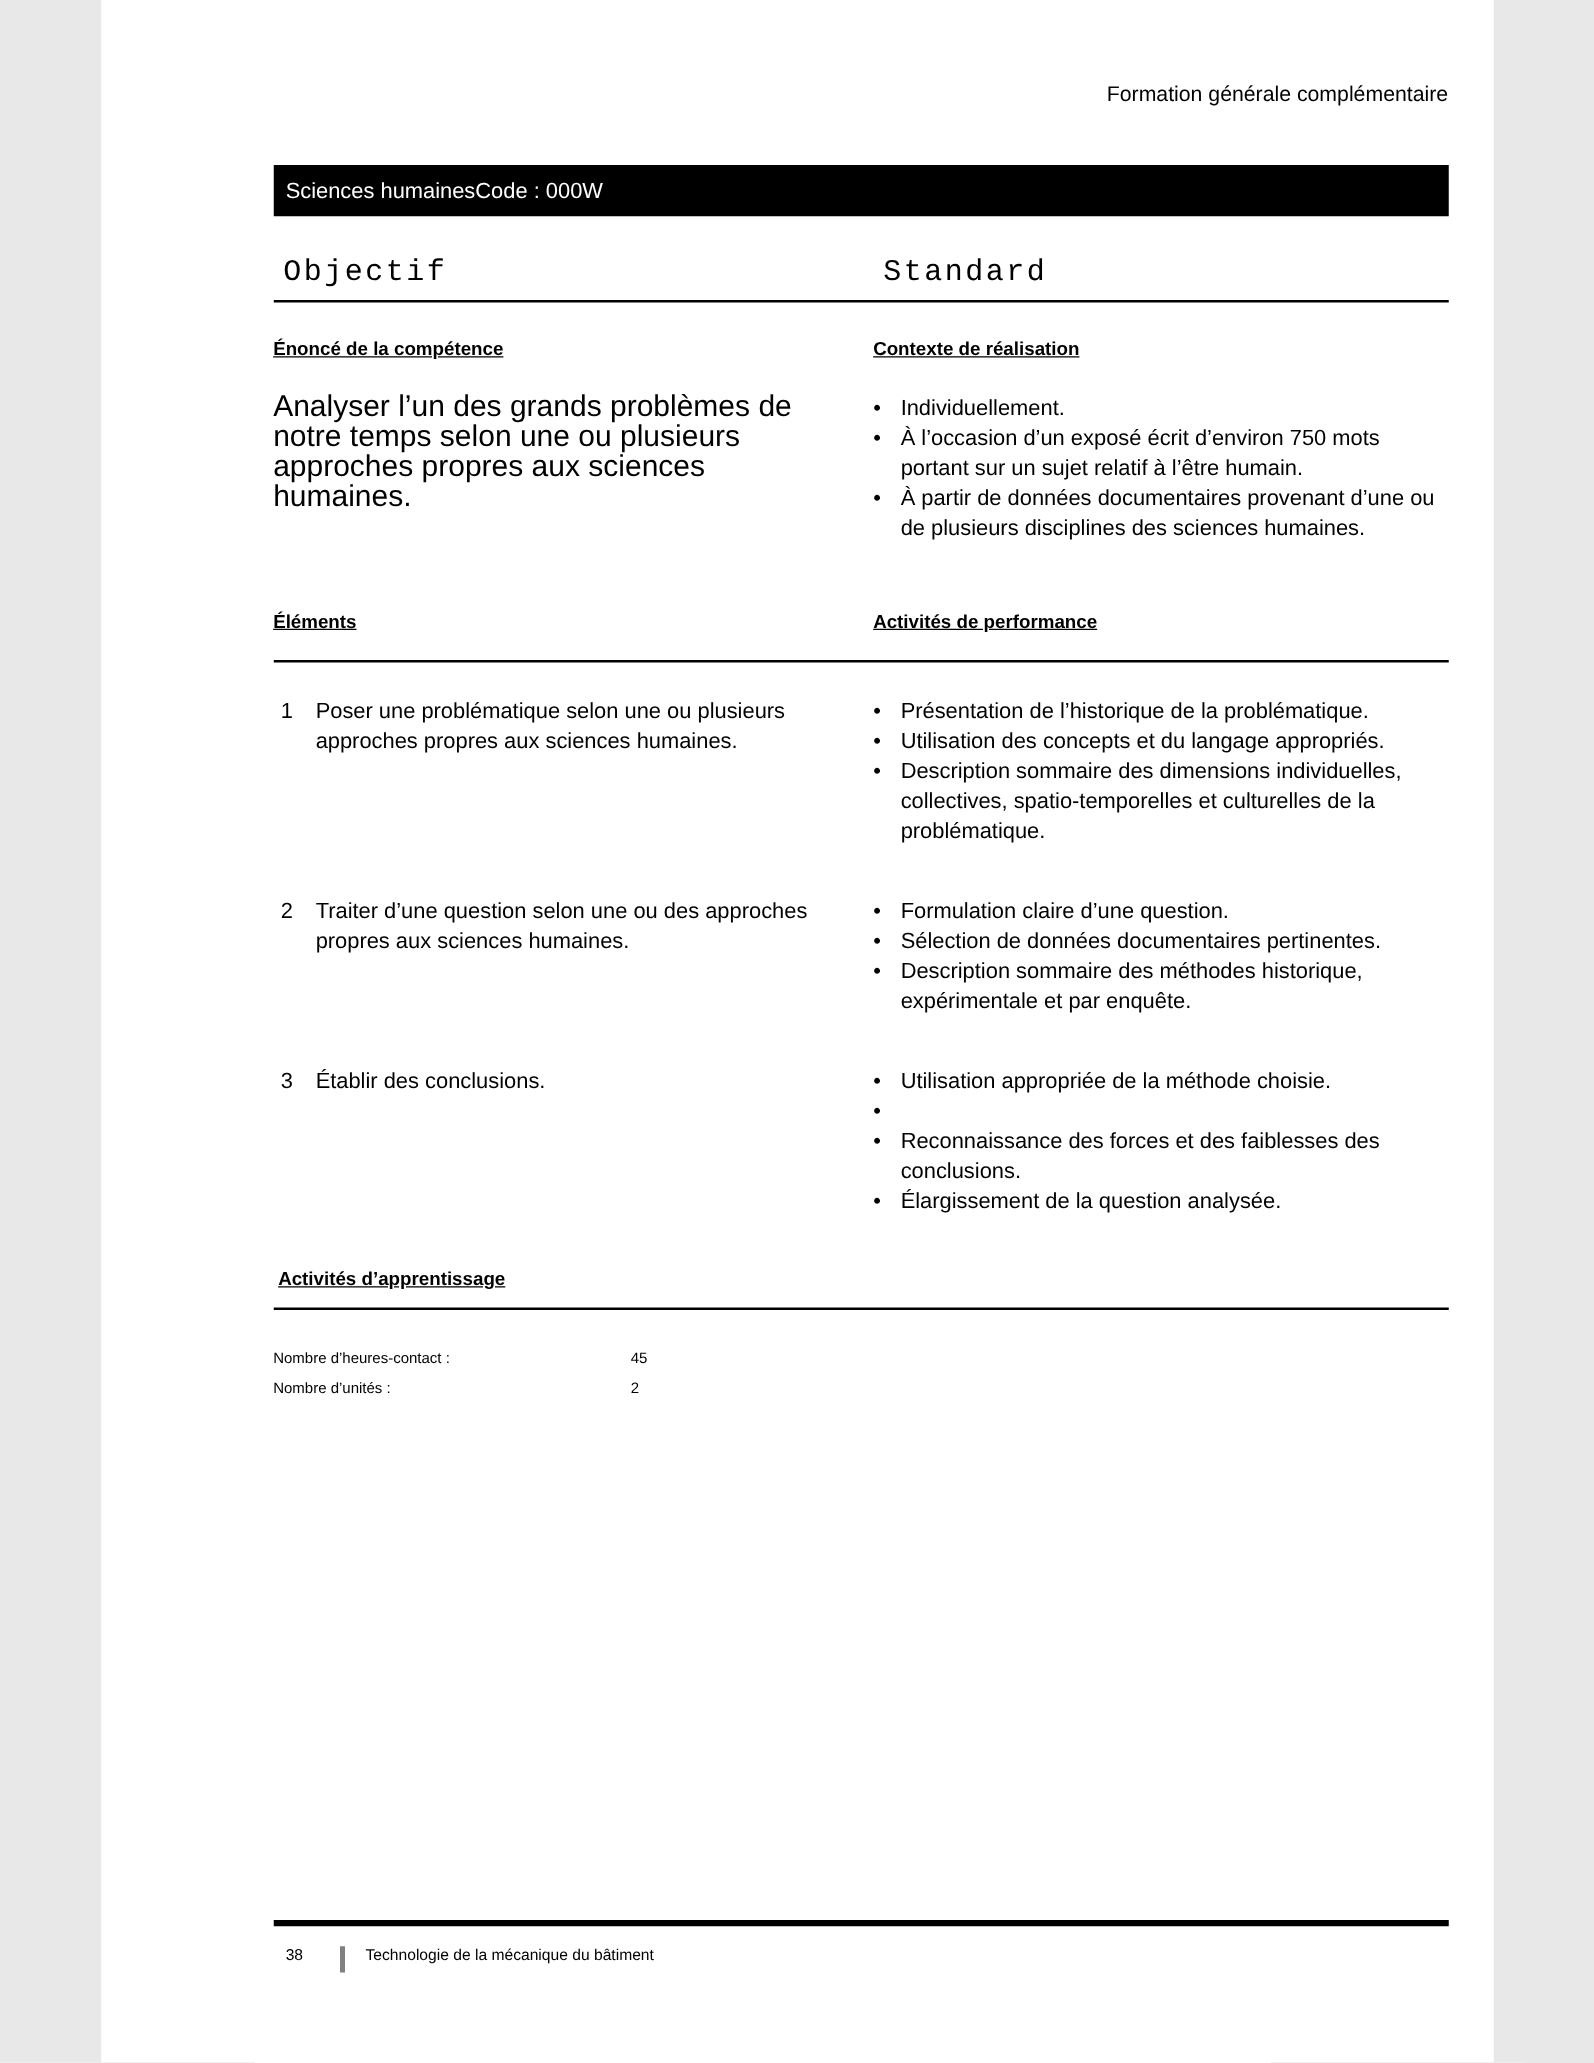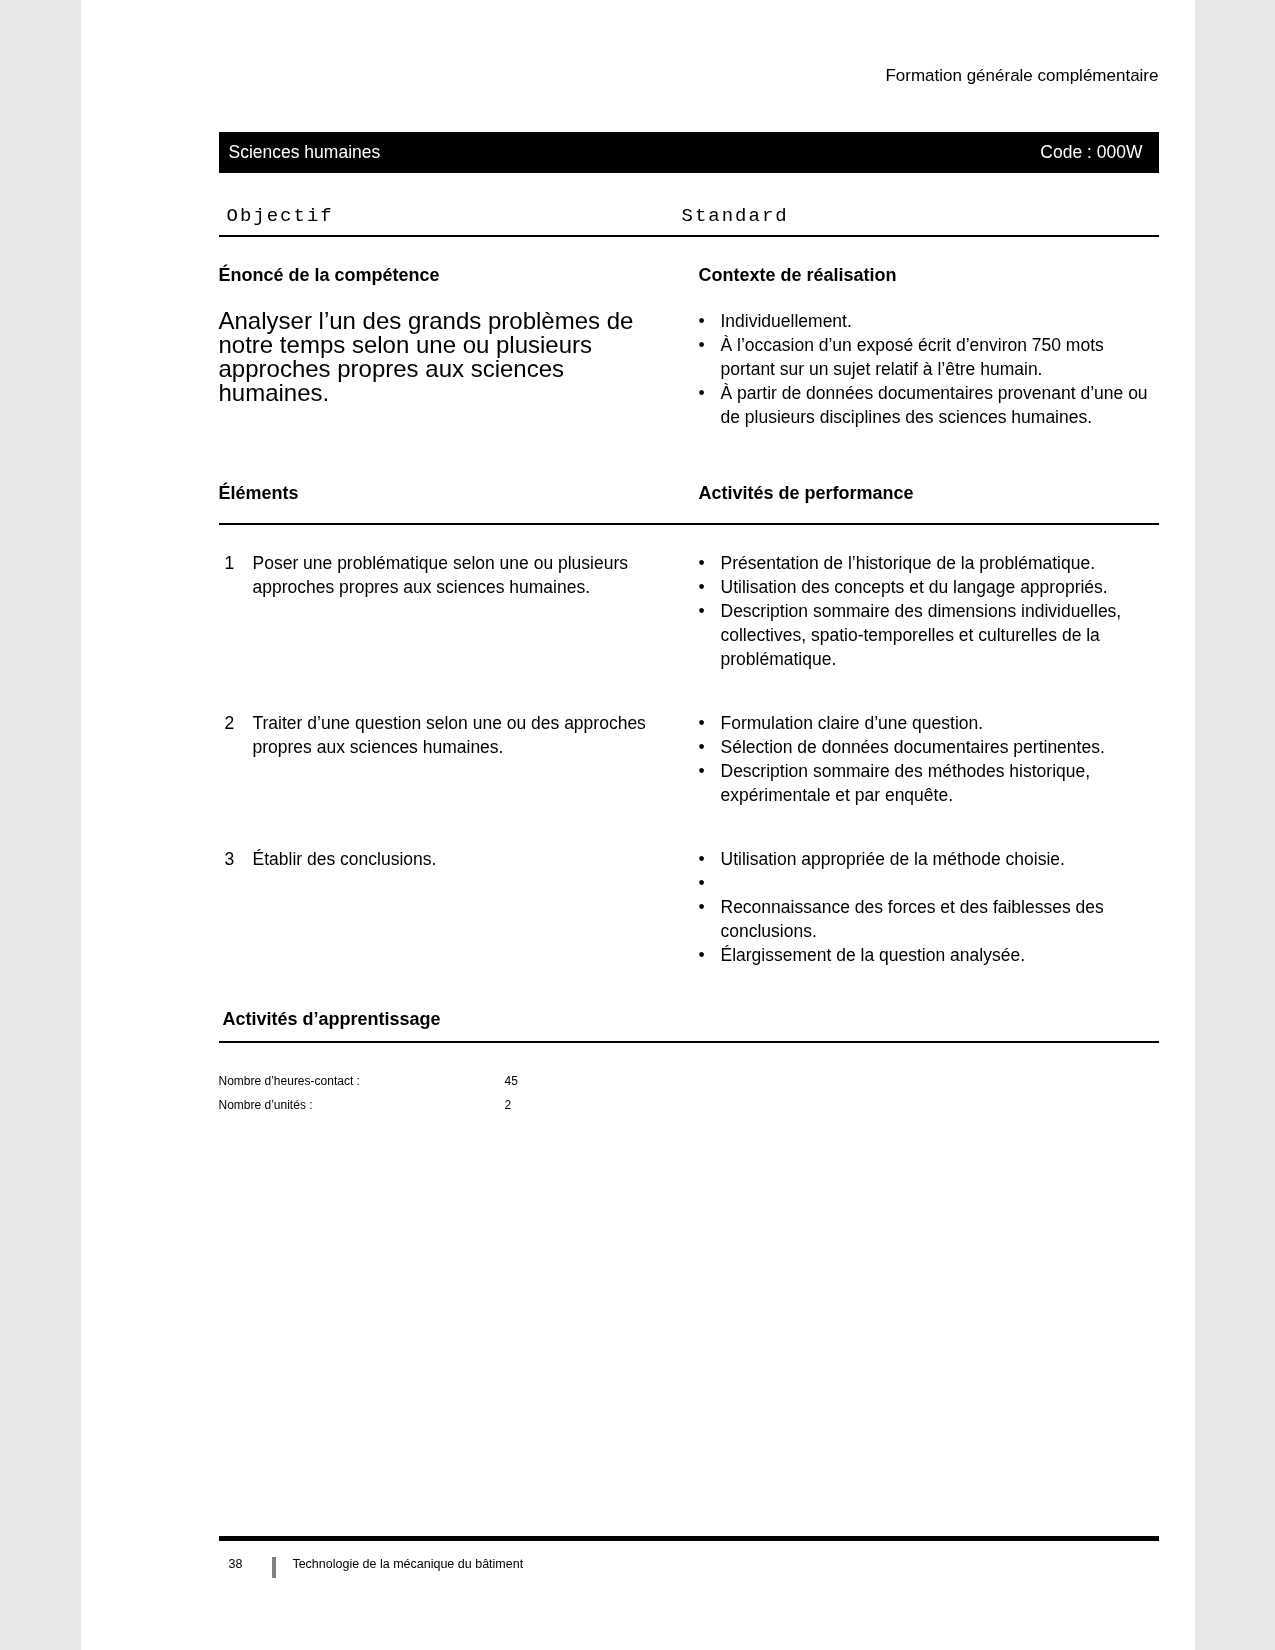--- a/index.html
+++ b/index.html
@@ -31,47 +31,49 @@
     margin-bottom: 45px;
   }
 
   
   .title-bar {
     background: #000;
     color: #fff;
     height: 41px;
     display: flex;
     align-items: center;
-    justify-content: space-between;
-    padding: 0 16px 0 10px;
+    justify-content: flex-start;
+    padding: 0 4px 0 10px;
     font-size: 17.5px;
     margin-bottom: 32px;
   }
 
   
   .col-labels {
     display: grid;
     grid-template-columns: 455px 1fr;
+    column-gap: 25px;
     font-family: "Liberation Mono", "DejaVu Sans Mono", monospace;
-    font-size: 19px;
+    font-size: 24px;
     letter-spacing: 2px;
     padding-left: 8px;
     margin-bottom: 8px;
   }
 
   .rule {
     border: none;
     border-top: 2.5px solid #000;
     height: 0;
   }
 
   h3.heading {
-    font-size: 18px;
+    font-size: 15px;
     font-weight: bold;
     line-height: 24px;
+    text-decoration: underline;
   }
 
   .two-col {
     display: grid;
     grid-template-columns: 455px 1fr;
     column-gap: 25px;
     align-items: start;
   }
 
   .body-text {

